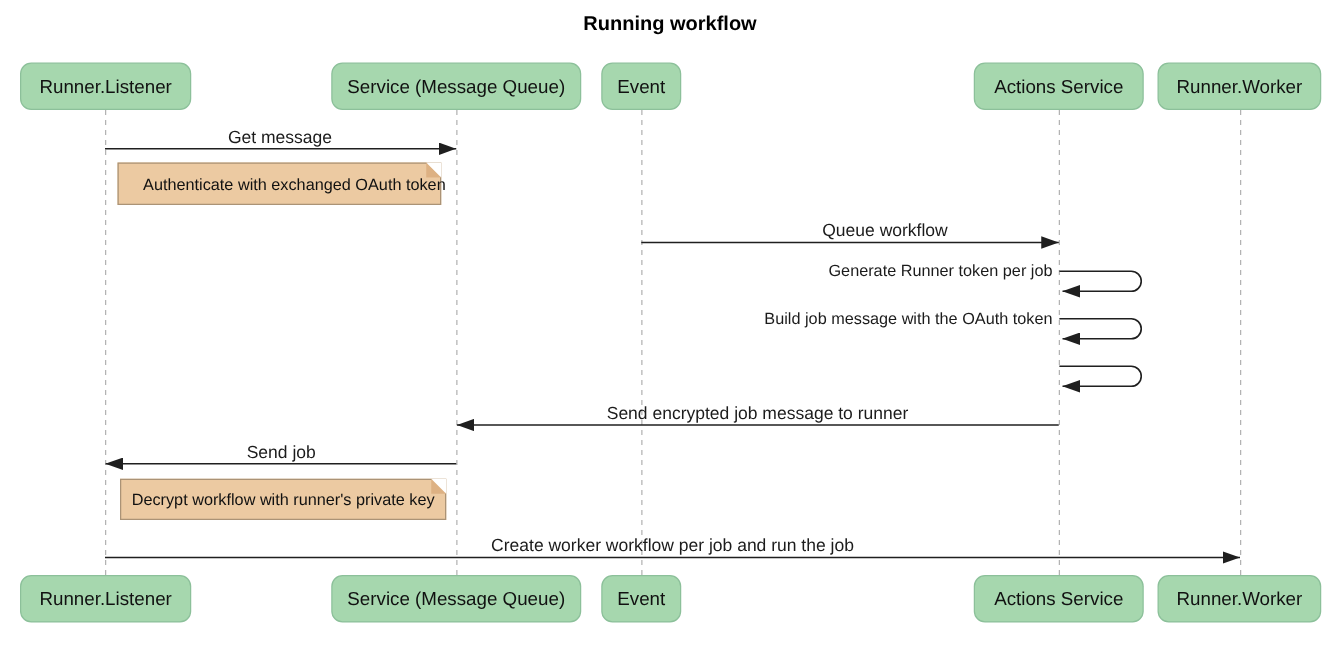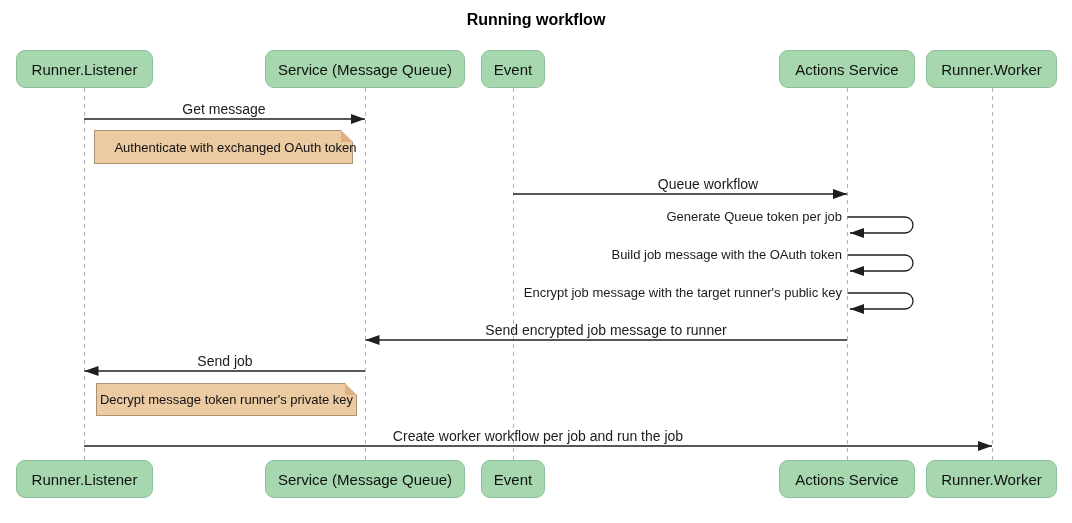--- a/index.html
+++ b/index.html
@@ -106,31 +106,30 @@
     </div>
   <div class="actor" style="left:779px; top:460px; width:136px;">
       <span>Actions Service</span>
     </div>
   <div class="actor" style="left:926px; top:460px; width:131px;">
       <span>Runner.Worker</span>
     </div>
 
   <div class="msg-label" style="left:224px; top:102px;">Get message</div>
   <div class="msg-label" style="left:708px; top:177px;">Queue workflow</div>
-  <div class="msg-label-right" style="right:230px; top:210px;">Generate Queue token per job</div>
+  <div class="msg-label-right" style="right:230px; top:210px;">Generate Runner token per job</div>
   <div class="msg-label-right" style="right:230px; top:248px;">Build job message with the OAuth token</div>
-  <div class="msg-label-right" style="right:230px; top:286px;">Encrypt job message with the target runner's public key</div>
   <div class="msg-label" style="left:606px; top:323px;">Send encrypted job message to runner</div>
   <div class="msg-label" style="left:225px; top:354px;">Send job</div>
   <div class="msg-label" style="left:538px; top:429px;">Create worker workflow per job and run the job</div>
 
   <div class="note" style="left:94px; top:130px; width:259px; height:34px;padding-left:24px;">
     <span class="note-fold-flap"></span>
     <span class="note-fold-cut"></span>
     <span>Authenticate with exchanged OAuth token</span>
   </div>
   <div class="note" style="left:96px; top:383px; width:261px; height:33px;">
     <span class="note-fold-flap"></span>
     <span class="note-fold-cut"></span>
-    <span>Decrypt message token runner's private key</span>
+    <span>Decrypt workflow with runner's private key</span>
   </div>
 
 </div>
 
 </body></html>

